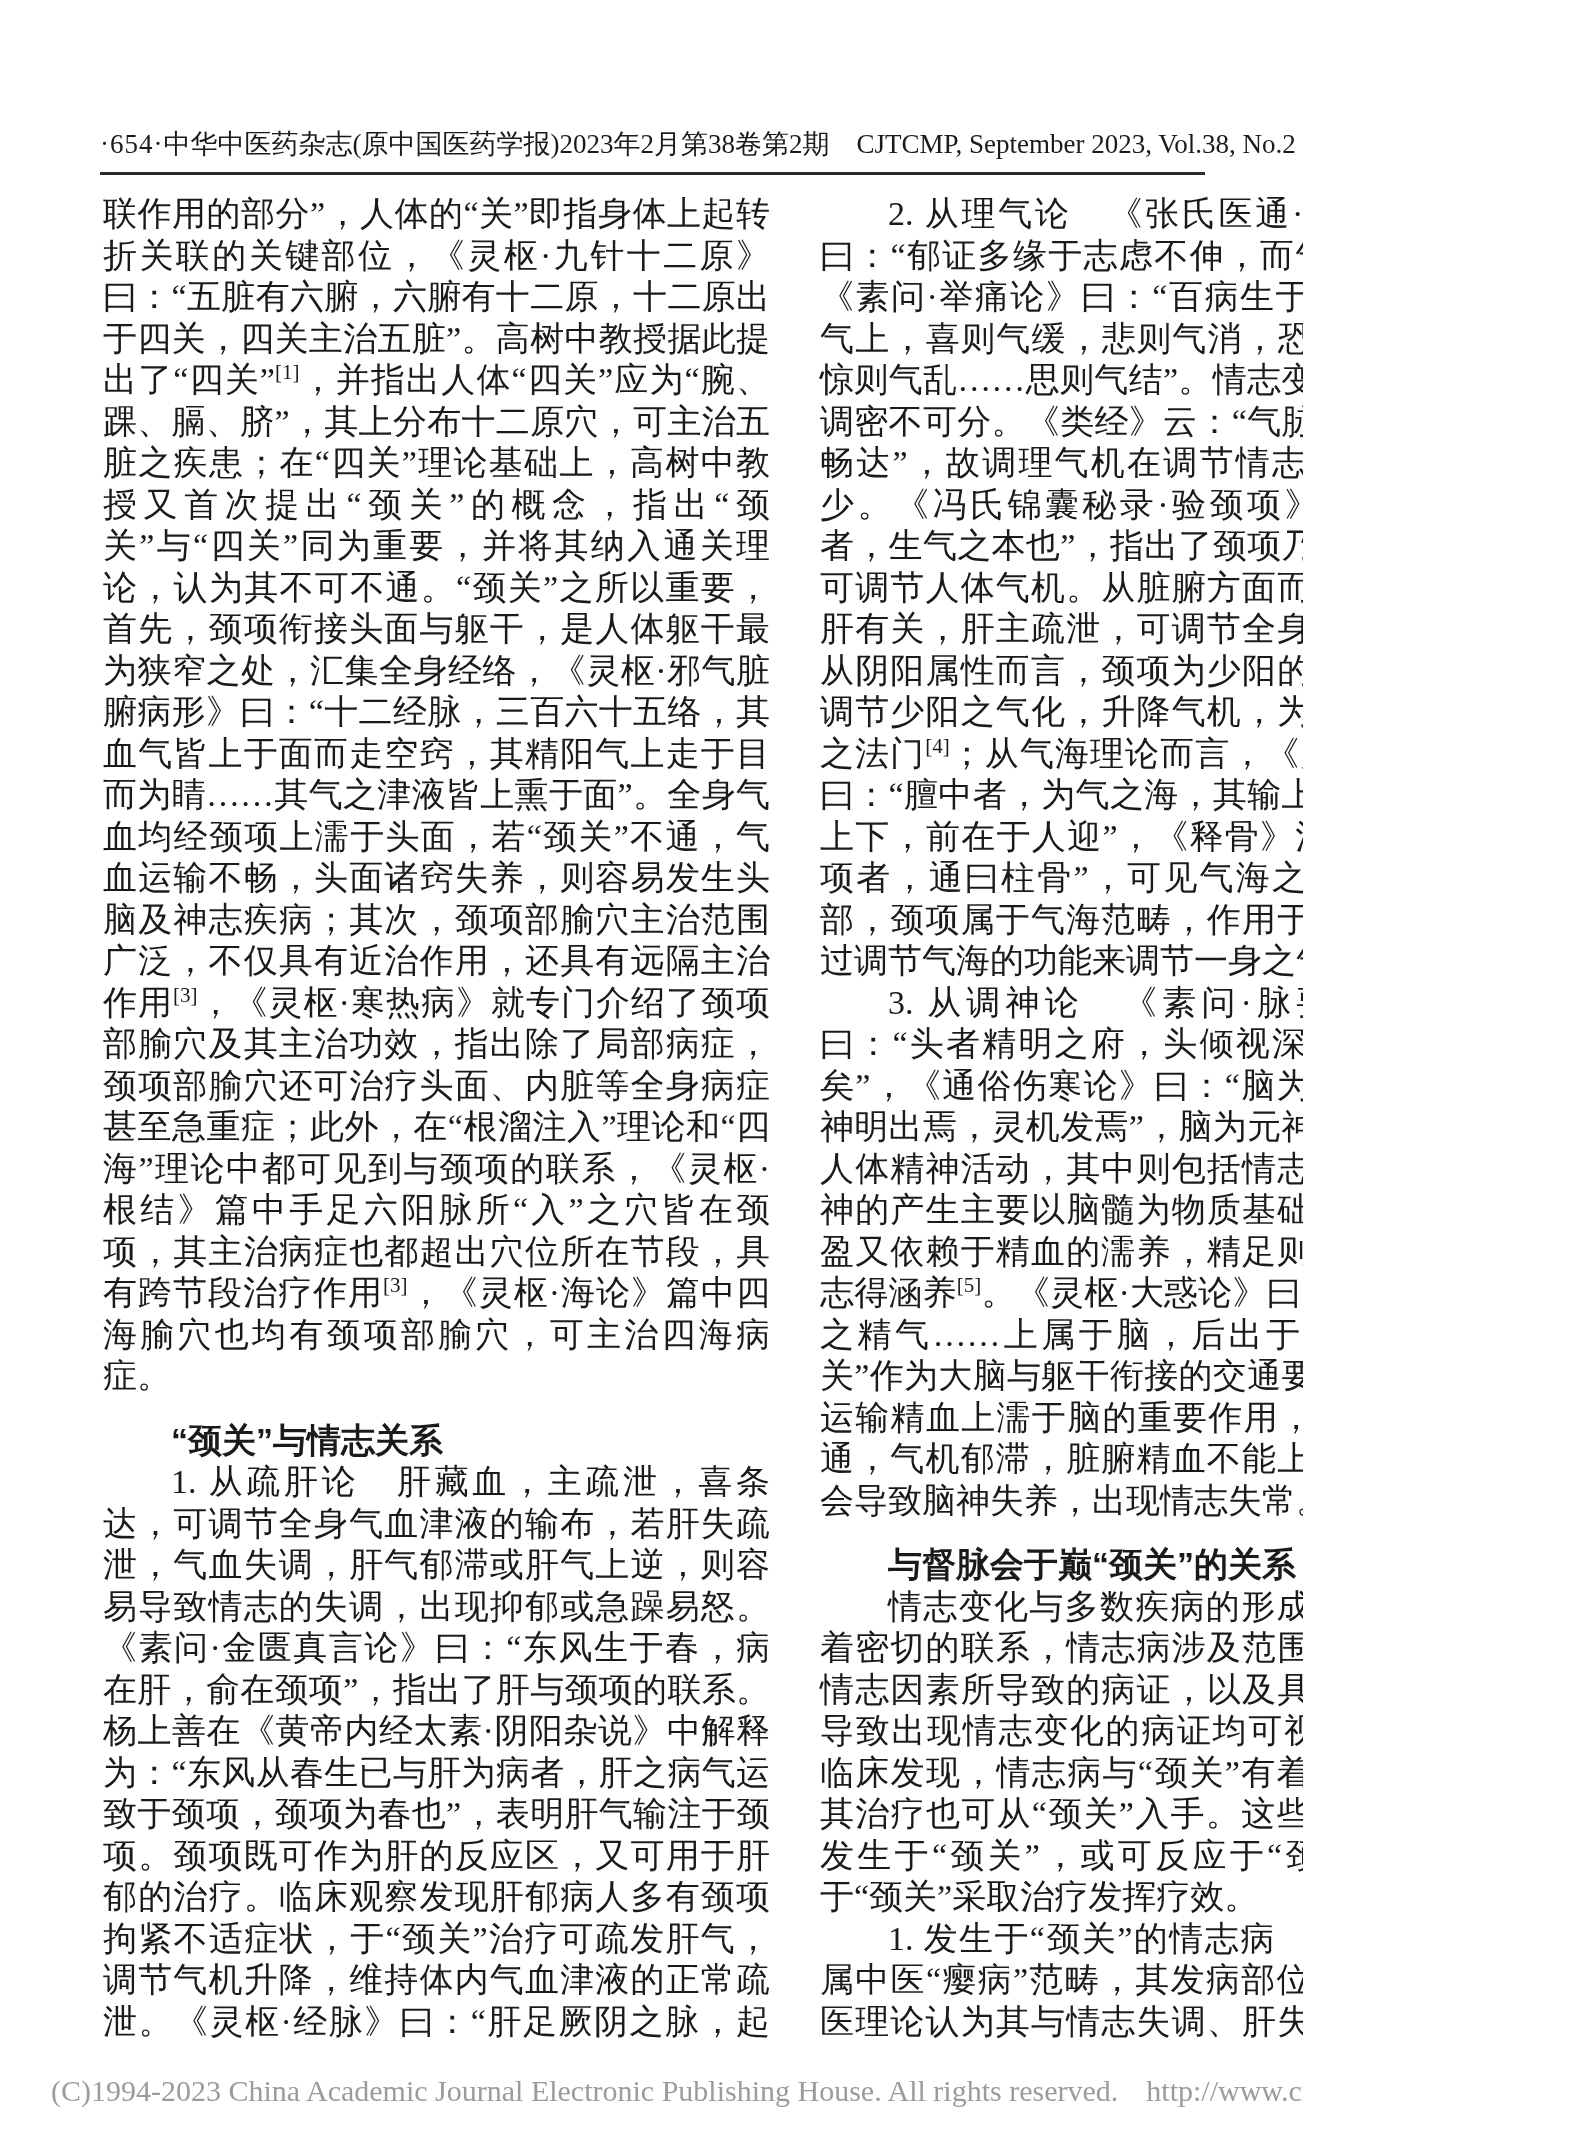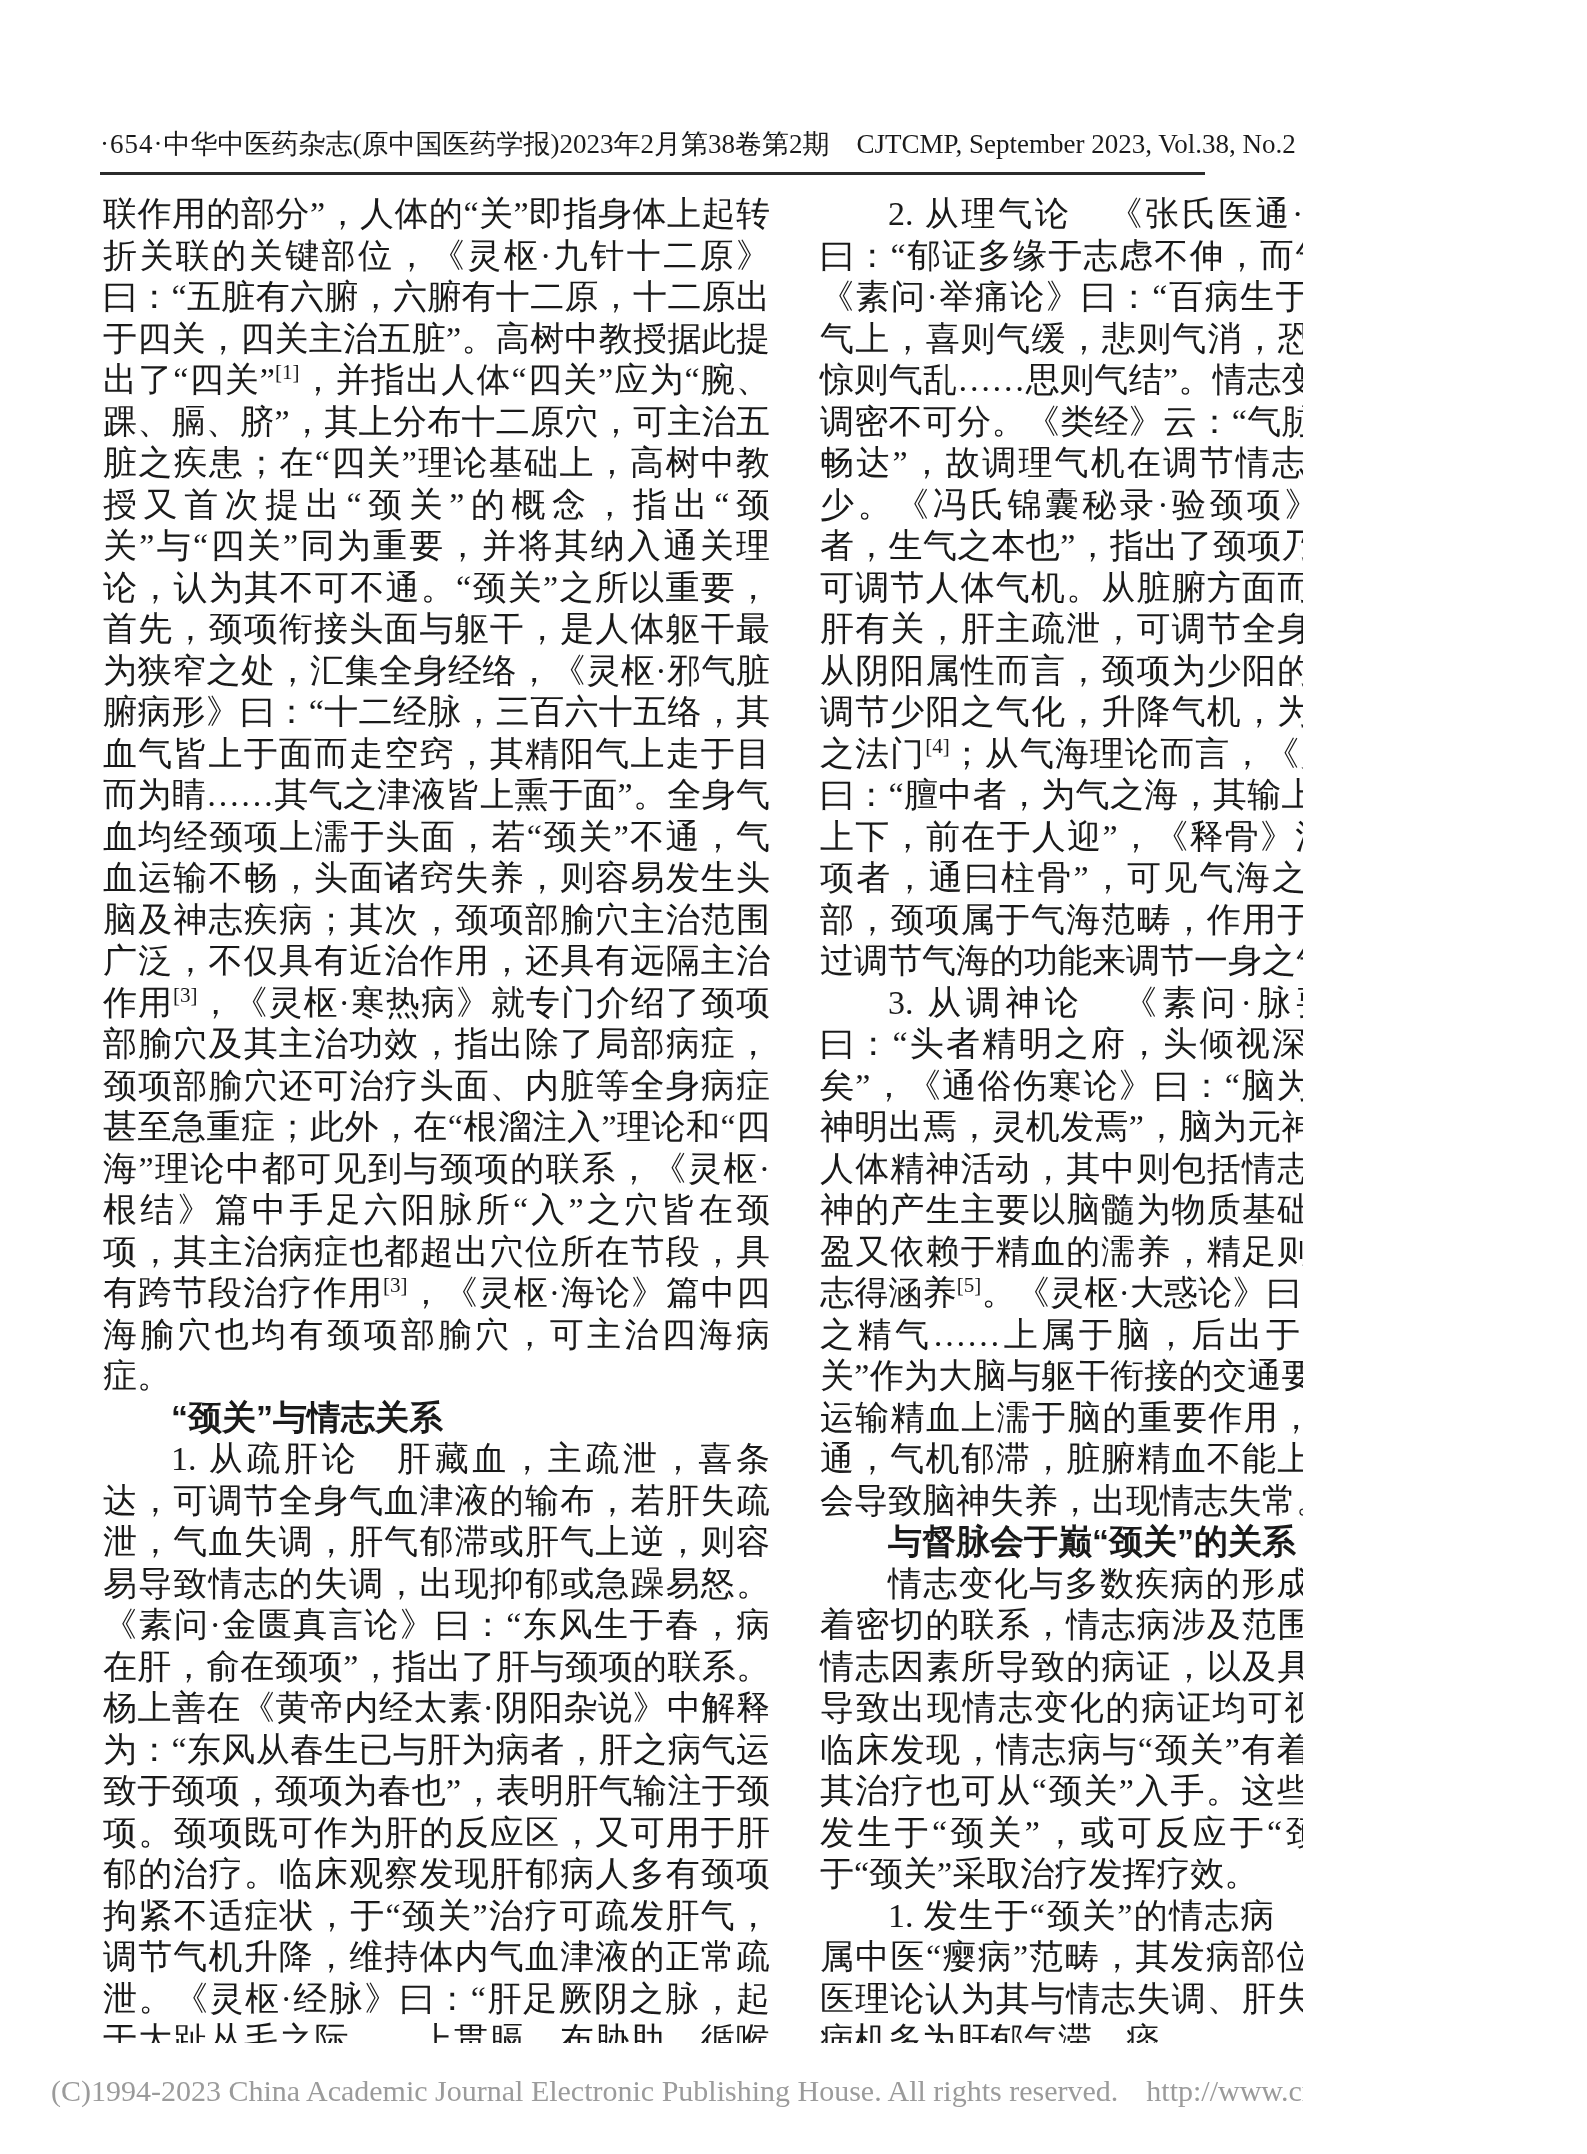--- a/index.html
+++ b/index.html
@@ -30,20 +30,21 @@
     width:667px;
     text-align:justify;
     font-size:34px;
     line-height:41.5px;
   }
   .para { margin:0; text-indent:2em; }
   .para.noindent { text-indent:0; }
   .para.heading {
     font-family:"Liberation Sans", sans-serif;
     font-weight:bold;
+    margin-top:23px;
   }
   sup {
     font-size:0.62em;
     vertical-align:super;
     line-height:0;
   }
   .footer {
     position:absolute; left:51px; top:2074px;
     font-size:30px;
     color:#9b9b9b;

